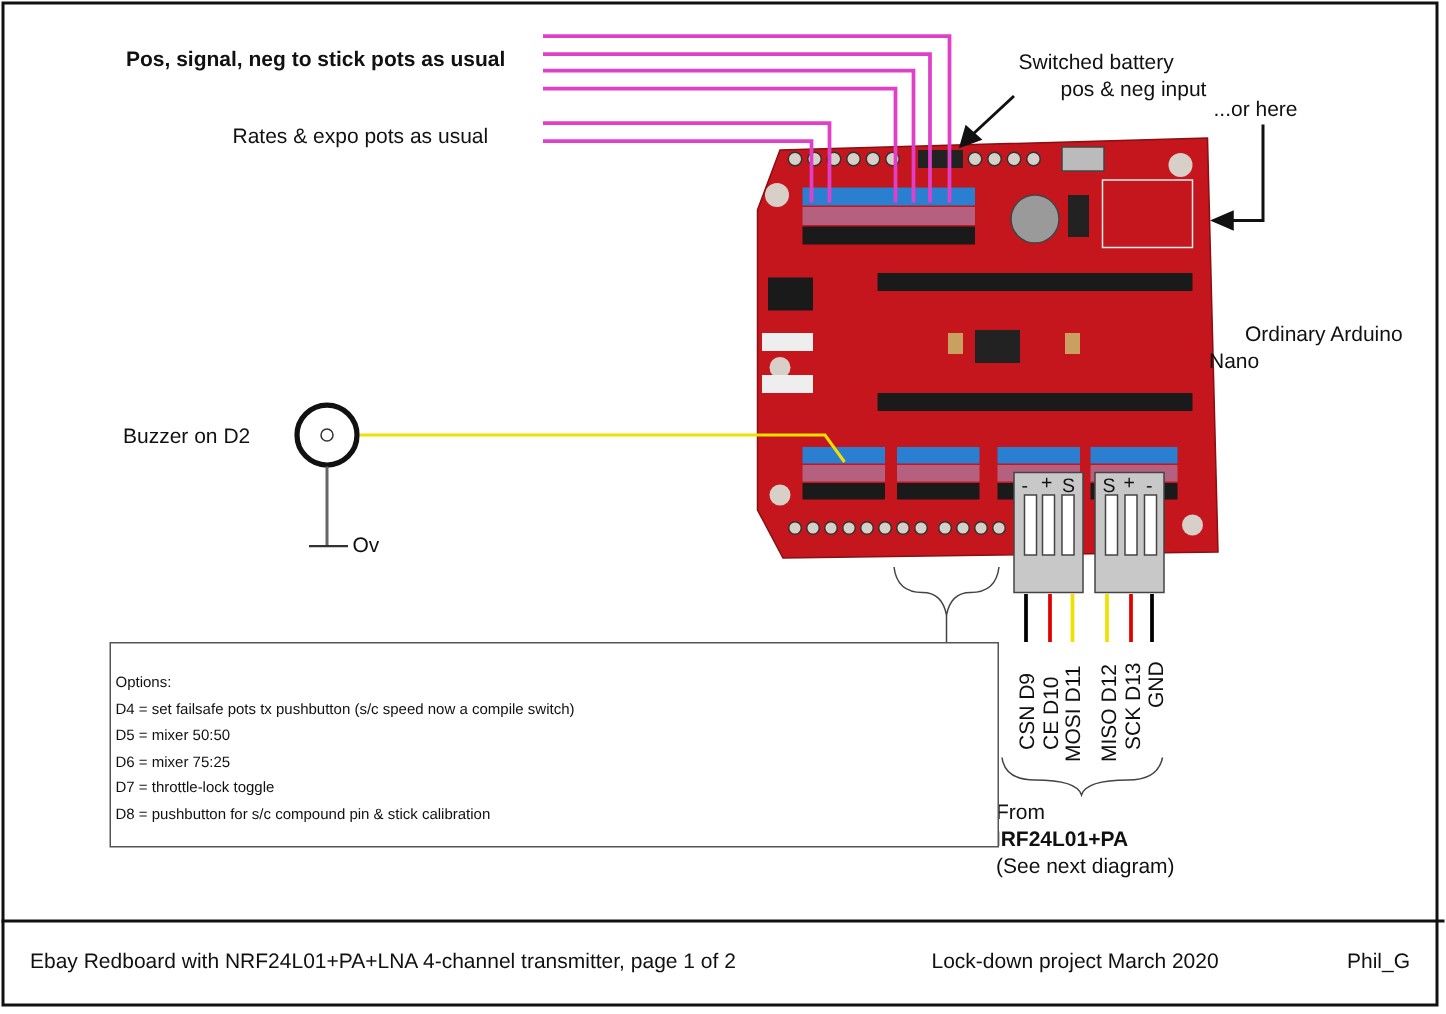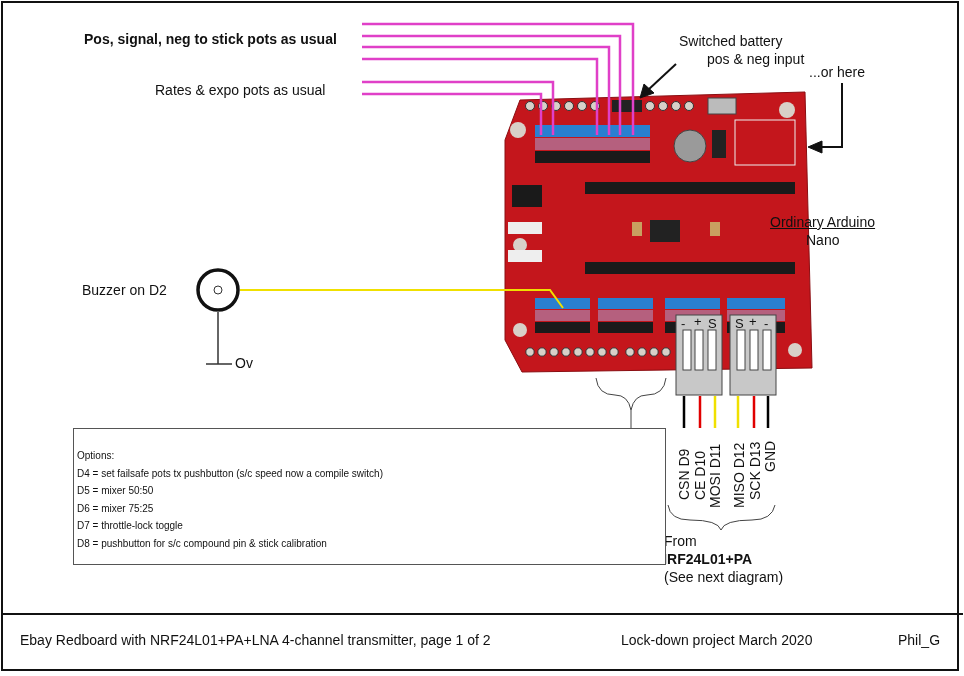--- a/index.html
+++ b/index.html
@@ -142,21 +142,21 @@
   <path d="M596 378 Q598 395 615 395 Q628 395 631 410 Q634 395 647 395 Q664 395 666 378" fill="none" stroke="#444" stroke-width="1"></path>
   <polyline points="631,410 631,492 578,492" fill="none" stroke="#444" stroke-width="1"></polyline>
   <path d="M668 505 Q670 520 690 520 Q718 520 721 530 Q724 520 752 520 Q772 520 775 505" fill="none" stroke="#444" stroke-width="1"></path>
 </svg>
 
 <div class="txt" style="left:84px;top:31px;font-weight:bold;">Pos, signal, neg to stick pots as usual</div>
 <div class="txt" style="left:155px;top:82px;">Rates &amp; expo pots as usual</div>
 <div class="txt" style="left:679px;top:33px;text-align:center;">Switched battery</div>
 <div class="txt" style="left:679px;top:51px;padding-left:28px;">pos &amp; neg input</div>
 <div class="txt" style="left:809px;top:64px;">...or here</div>
-<div class="txt" style="left:770px;top:214px;text-decoration:underline;">Ordinary Arduino</div>
+<div class="txt" style="left:830px;top:214px;">Ordinary Arduino</div>
 <div class="txt" style="left:806px;top:232px;">Nano</div>
 <div class="txt" style="left:82px;top:282px;">Buzzer on D2</div>
 <div class="txt" style="left:235px;top:355px;">Ov</div>
 
 <div class="txt" style="left:681px;top:315px;font-size:13px;">-</div>
 <div class="txt" style="left:694px;top:313px;font-size:13px;">+</div>
 <div class="txt" style="left:708px;top:315px;font-size:13px;">S</div>
 <div class="txt" style="left:735px;top:315px;font-size:13px;">S</div>
 <div class="txt" style="left:749px;top:313px;font-size:13px;">+</div>
 <div class="txt" style="left:764px;top:315px;font-size:13px;">-</div>

